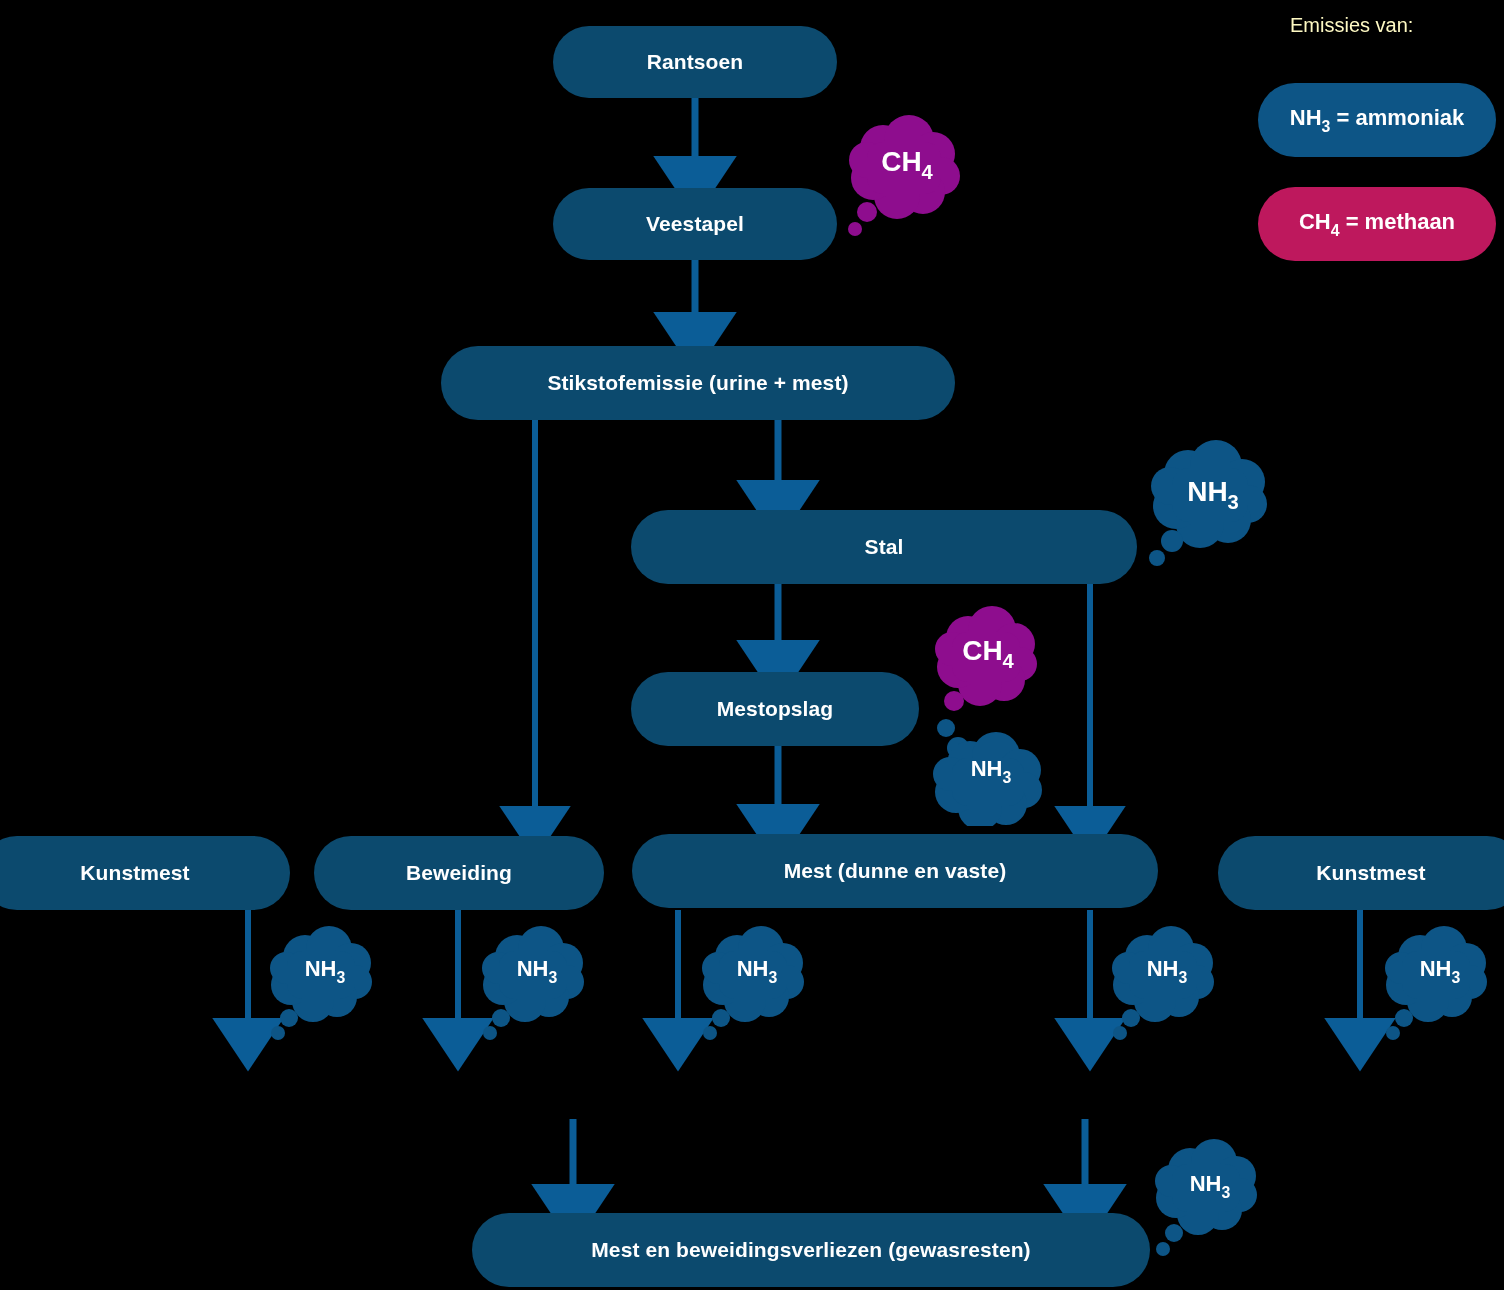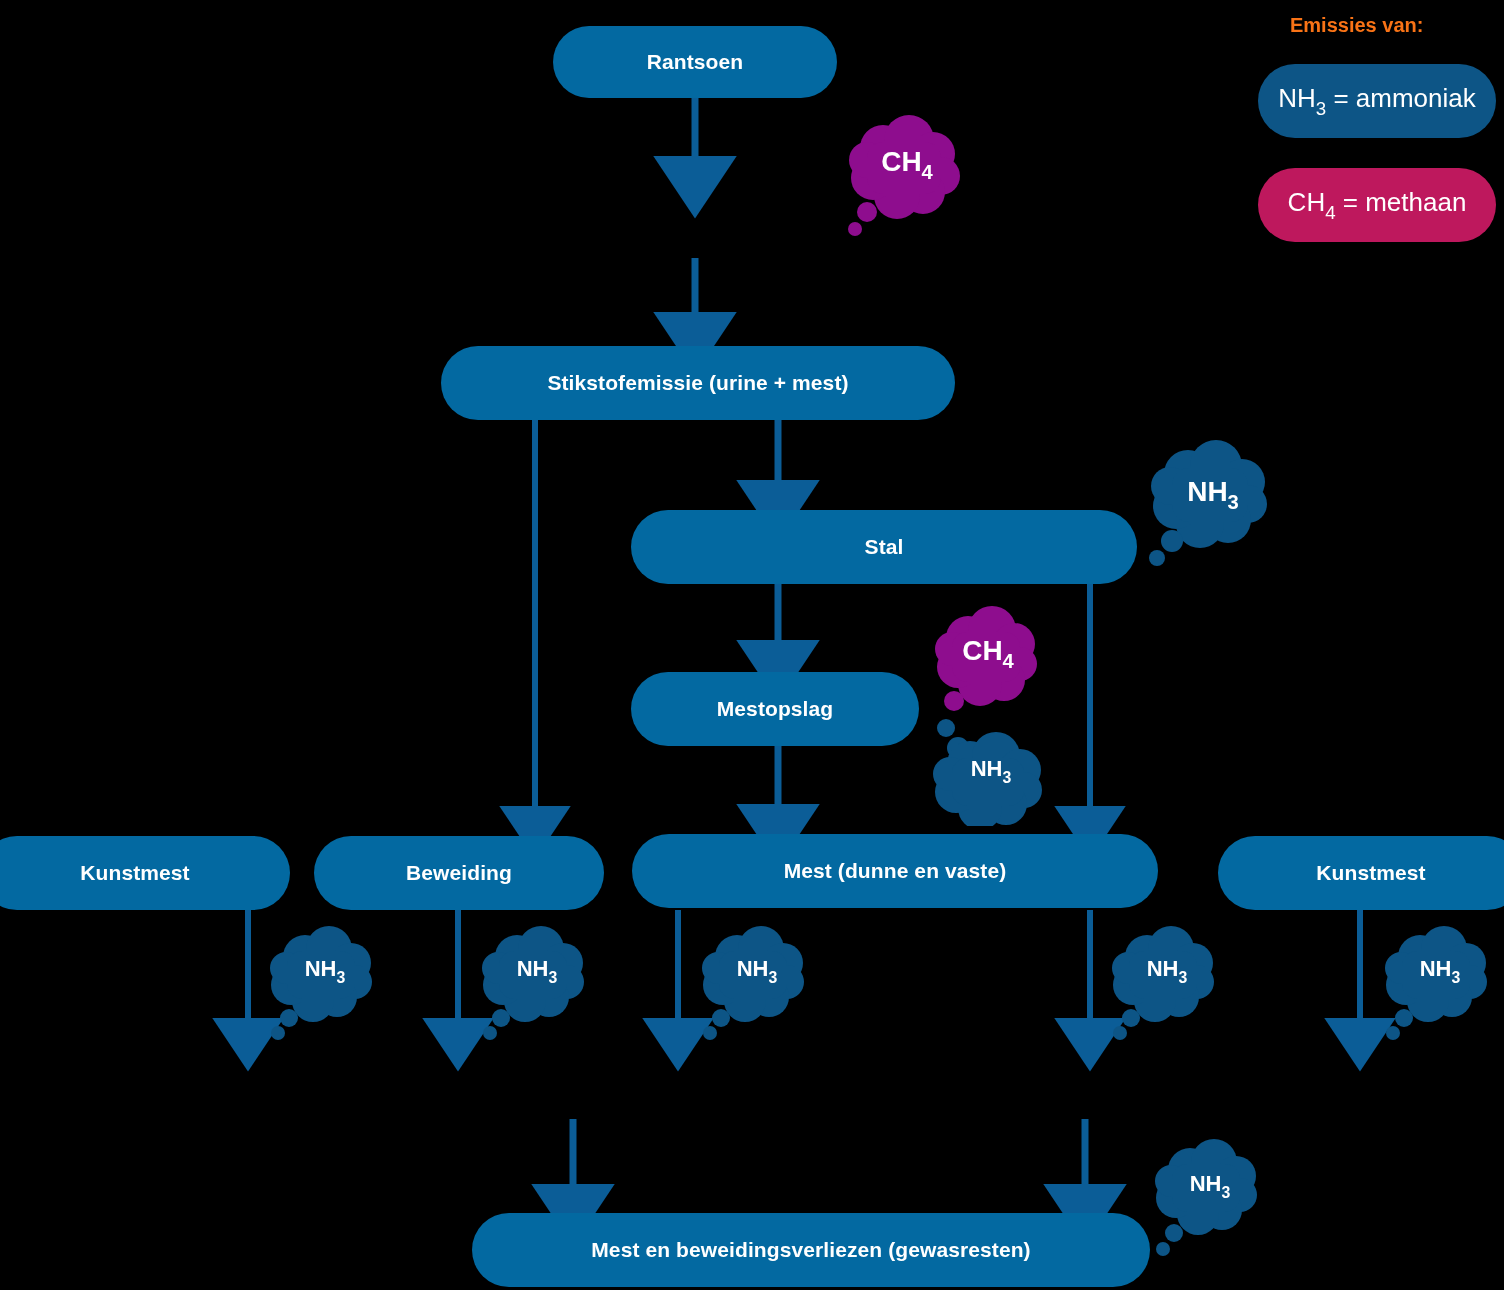--- a/index.html
+++ b/index.html
@@ -20,21 +20,21 @@
     left: 0;
     top: 0;
     width: 1504px;
     height: 1290px;
   }
   .node {
     position: absolute;
     display: flex;
     align-items: center;
     justify-content: center;
-    background: #0369a1;
+    background: #0c4a6e;
     border-radius: 999px;
     color: #ffffff;
     font-weight: 700;
     font-size: 21px;
     letter-spacing: 0.1px;
     text-align: center;
     box-sizing: border-box;
     padding: 0 14px;
     line-height: 1.1;
   }
@@ -61,35 +61,36 @@
     line-height: 1;
   }
   .cloud svg {
     position: absolute;
     left: 0;
     top: 0;
     z-index: 1;
   }
   .legend-title {
     position: absolute;
-    color: #f97316;
-    font-weight: 700;
+    color: #fef9c3;
+    font-weight: 400;
     font-size: 20px;
     white-space: nowrap;
   }
   .legend-pill {
     position: absolute;
     display: flex;
     align-items: center;
     justify-content: center;
     border-radius: 999px;
     color: #ffffff;
-    font-weight: 400;
-    font-size: 26px;
+    font-weight: 700;
+    font-size: 22px;
     white-space: nowrap;
+    margin-top: 19px;
   }
   .legend-pill sub {
     font-size: 0.72em;
     vertical-align: -0.42em;
   }
   .pill-nh3 { background: #0d5586; }
   .pill-ch4 { background: #be185d; }
 </style>
 </head>
 <body>
@@ -135,20 +136,23 @@
       <line x1="573" y1="1119" x2="573" y2="1206" stroke-width="7" marker-end="url(#ah)"></line>
 
       <line x1="1085" y1="1119" x2="1085" y2="1206" stroke-width="7" marker-end="url(#ah)"></line>
     </g>
   </svg>
 
   <div class="node" style="left:553px; top:26px; width:284px; height:72px;">
     <span>Rantsoen</span>
   </div>
 
+  <div class="node" style="left:553px; top:188px; width:284px; height:72px;">
+    <span>Veestapel</span>
+  </div>
 
   <div class="node" style="left:631px; top:510px; width:506px; height:74px;">
     <span>Stal</span>
   </div>
 
   <div class="node" style="left:441px; top:346px; width:514px; height:74px;">
     <span>Stikstofemissie (urine + mest)</span>
   </div>
 
   <div class="node" style="left:631px; top:672px; width:288px; height:74px;">

